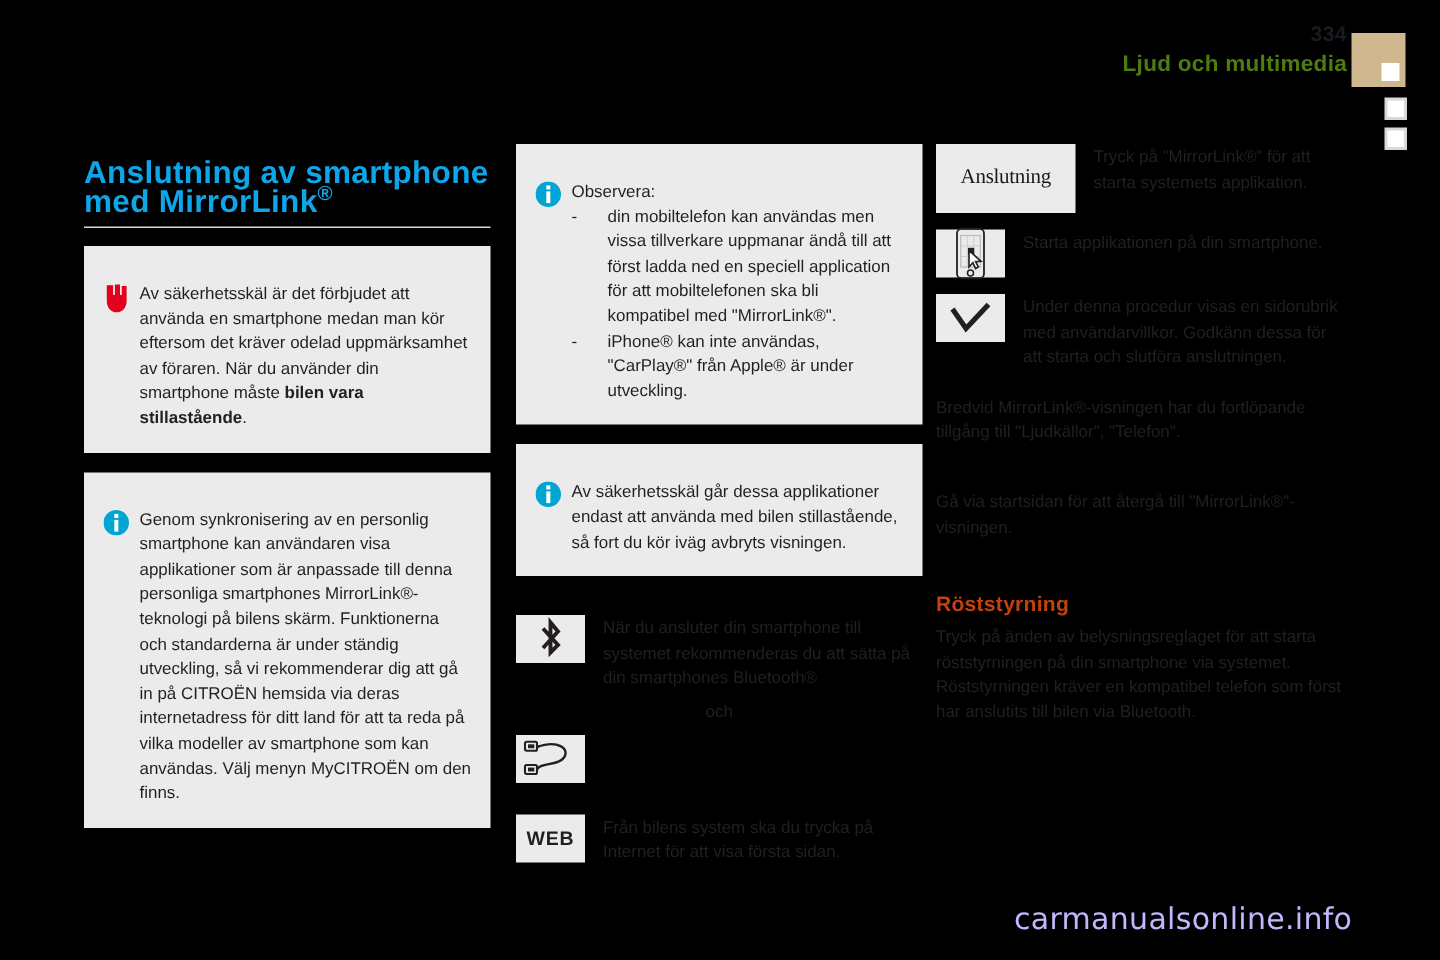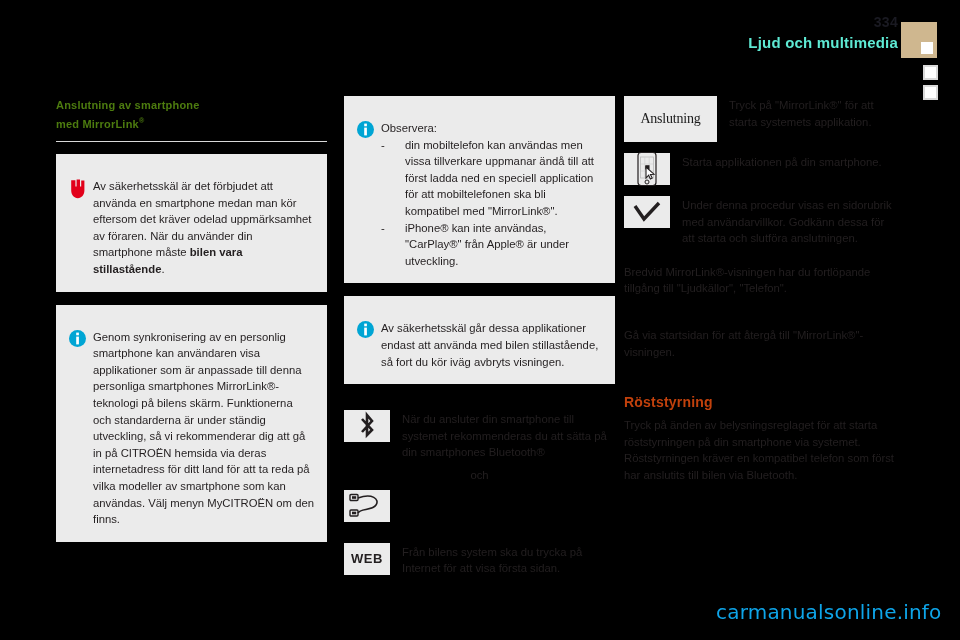--- a/index.html
+++ b/index.html
@@ -31,21 +31,21 @@
     font-weight: bold;
     color: #1a1a22;
     letter-spacing: .3px;
   }
   .hdr-title {
     position: absolute;
     right: 62px;
     top: 34px;
     font-size: 15px;
     font-weight: bold;
-    color: #5eead4;
+    color: #4d7c0f;
     letter-spacing: .2px;
   }
   .tab-main {
     position: absolute;
     left: 901px;
     top: 22px;
     width: 36px;
     height: 36px;
     background: #cfb78f;
   }
@@ -80,26 +80,26 @@
     position: absolute;
     top: 96px;
     width: 271px;
   }
   .col-left   { left: 56px; }
   .col-mid    { left: 344px; }
   .col-right  { left: 624px; }
 
   
   .section-title {
-    font-size: 11px;
+    font-size: 21px;
     font-weight: bold;
     line-height: 19px;
-    color: #4d7c0f;
+    color: #0ea5e9;
     letter-spacing: .2px;
-    margin: 0 0 7px 0;
+    margin: 10px 0 7px 0;
   }
   .rule {
     height: 1px;
     background: #d9d9d9;
     margin-bottom: 12px;
   }
 
   
   .box {
     background: #ebebeb;
@@ -193,24 +193,23 @@
   }
 
   sup { font-size: 65%; vertical-align: super; line-height: 0; }
 
   
   .watermark {
     position: absolute;
     left: 676px;
     top: 600px;
     font-size: 20px;
-    color: #0ea5e9;
+    color: #c4b5fd;
     letter-spacing: .2px;
     font-family: "DejaVu Sans", sans-serif;
-    margin-left: 40px;
   }
 
   .mirrorlink-wordmark {
     font-size: 14px;
     letter-spacing: -0.2px;
     color: #1a1a1a;
     font-family: "Liberation Serif", serif;
     white-space: nowrap;
   }
   .web-word {

